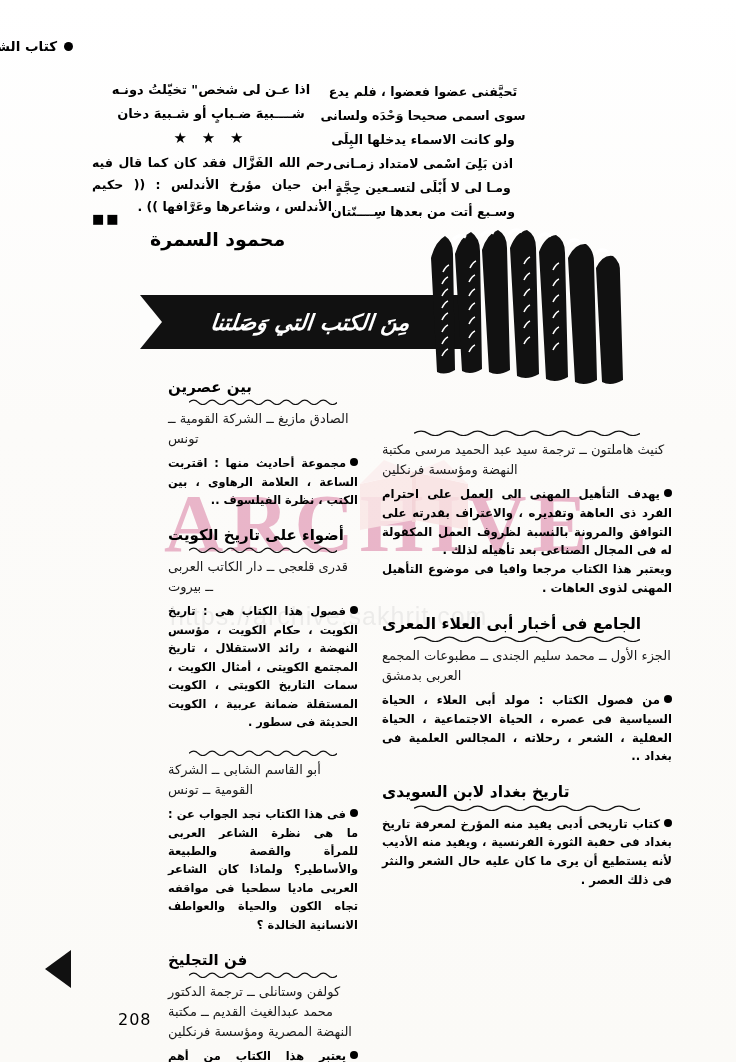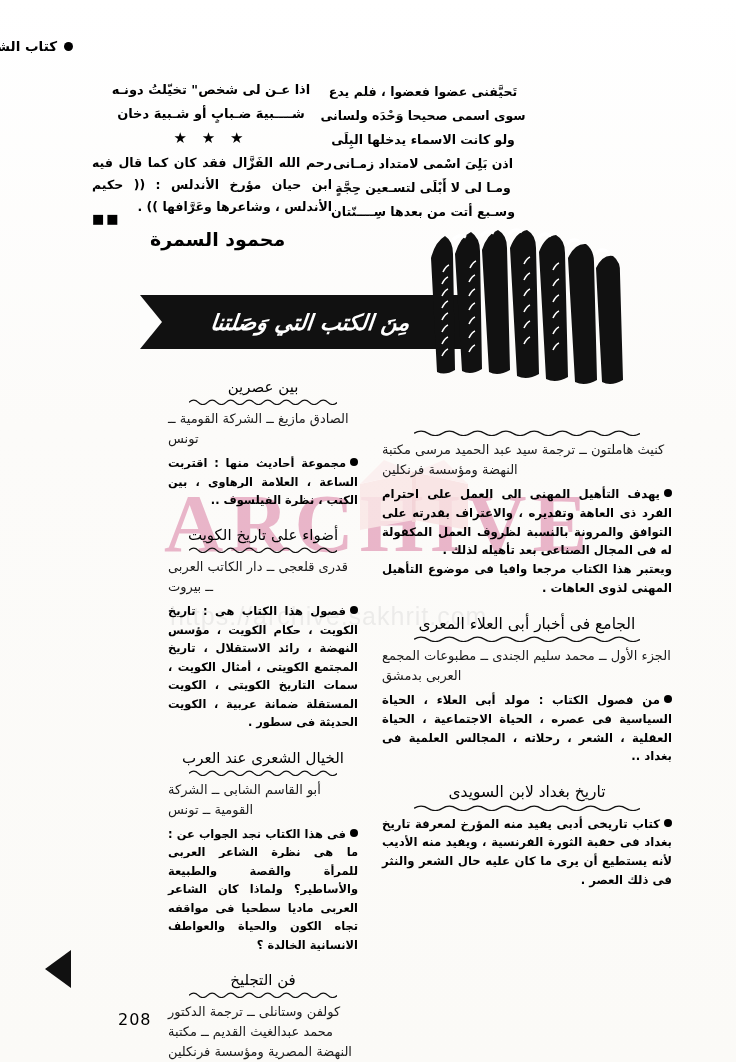--- a/index.html
+++ b/index.html
@@ -123,21 +123,21 @@
     position:absolute;left:425px;top:-55px;width:200px;height:160px;
   }
 
   
   .col{position:absolute;z-index:5;direction:rtl;}
   .col-left{left:168px;top:378px;width:190px;}
   .col-right{left:382px;top:428px;width:290px;}
 
   .entry{margin-bottom:17px;}
   .entry-title{
-    text-align:center;font-weight:400;
+    text-align:left;font-weight:700;
     font-size:15.5px;line-height:1.25;
     margin-bottom:1px;white-space:nowrap;
   }
   .col-left .entry-title{font-size:15px;}
   .squiggle{
     display:block;margin:1px auto 4px;height:7px;width:78%;
   }
   .meta{
     text-align:left;font-size:13px;line-height:1.55;
     font-weight:400;color:#1a1a1a;
@@ -280,21 +280,20 @@
     <div class="entry">
       <div class="entry-title">أضواء على تاريخ الكويت</div>
       <svg class="squiggle" viewBox="0 0 160 8" preserveAspectRatio="none">
         <path d="M0 5 q5 -5 10 0 t10 0 t10 0 t10 0 t10 0 t10 0 t10 0 t10 0 t10 0 t10 0 t10 0 t10 0 t10 0 t10 0 t10 0 t10 0" fill="none" stroke="#111" stroke-width="1.4"></path>
       </svg>
       <div class="meta">قدرى قلعجى ــ دار الكاتب العربى ــ بيروت</div>
       <div class="body"><span class="bullet"></span><span>فصول هذا الكتاب هى : تاريخ الكويت ، حكام الكويت ، مؤسس النهضة ، رائد الاستقلال ، تاريخ المجتمع الكويتى ، أمثال الكويت ، سمات التاريخ الكويتى ، الكويت المستقلة ضمانة عربية ، الكويت الحديثة فى سطور .</span></div>
     </div>
 
     <div class="entry">
-      <div class="entry-title">الخيال الشعرى عند العرب</div>
       <svg class="squiggle" viewBox="0 0 160 8" preserveAspectRatio="none">
         <path d="M0 5 q5 -5 10 0 t10 0 t10 0 t10 0 t10 0 t10 0 t10 0 t10 0 t10 0 t10 0 t10 0 t10 0 t10 0 t10 0 t10 0 t10 0" fill="none" stroke="#111" stroke-width="1.4"></path>
       </svg>
       <div class="meta">أبو القاسم الشابى ــ الشركة القومية ــ تونس</div>
       <div class="body"><span class="bullet"></span><span>فى هذا الكتاب نجد الجواب عن : ما هى نظرة الشاعر العربى للمرأة والقصة والطبيعة والأساطير؟ ولماذا كان الشاعر العربى ماديا سطحيا فى مواقفه تجاه الكون والحياة والعواطف الانسانية الخالدة ؟</span></div>
     </div>
 
     <div class="entry">
       <div class="entry-title">فن التجليخ</div>
       <svg class="squiggle" viewBox="0 0 160 8" preserveAspectRatio="none">

